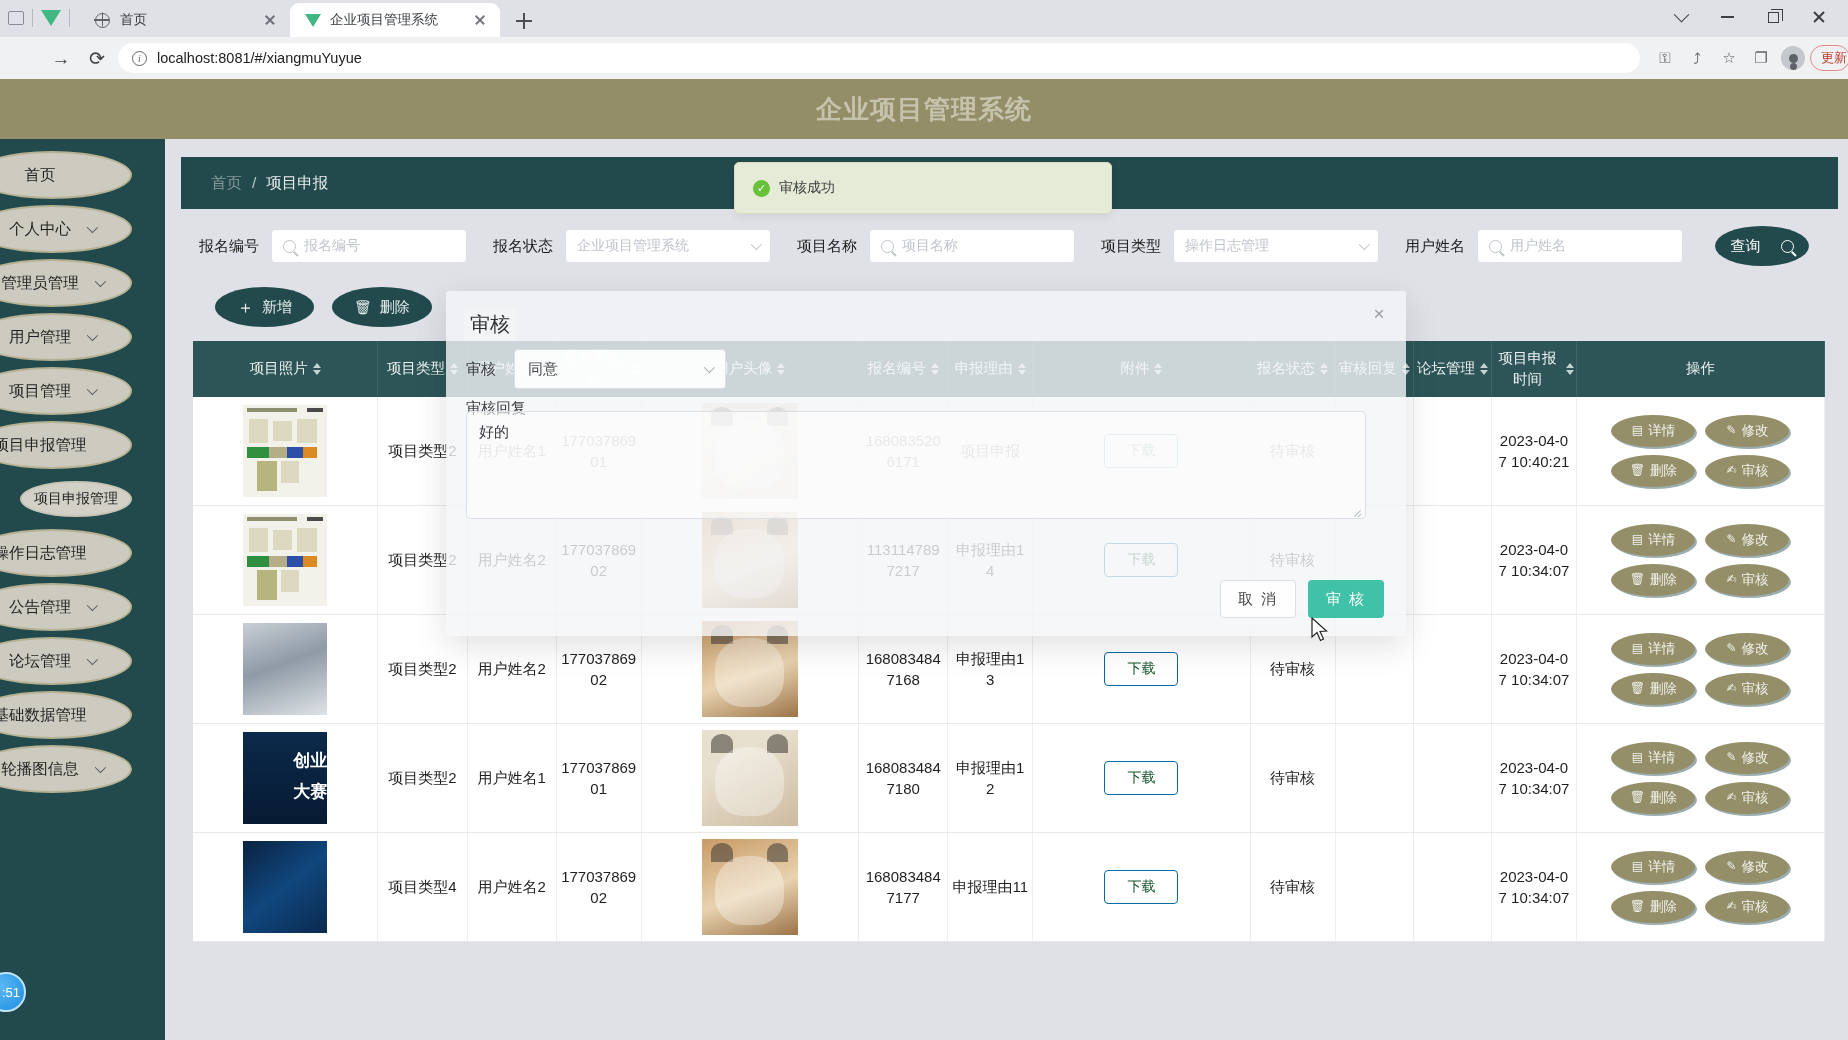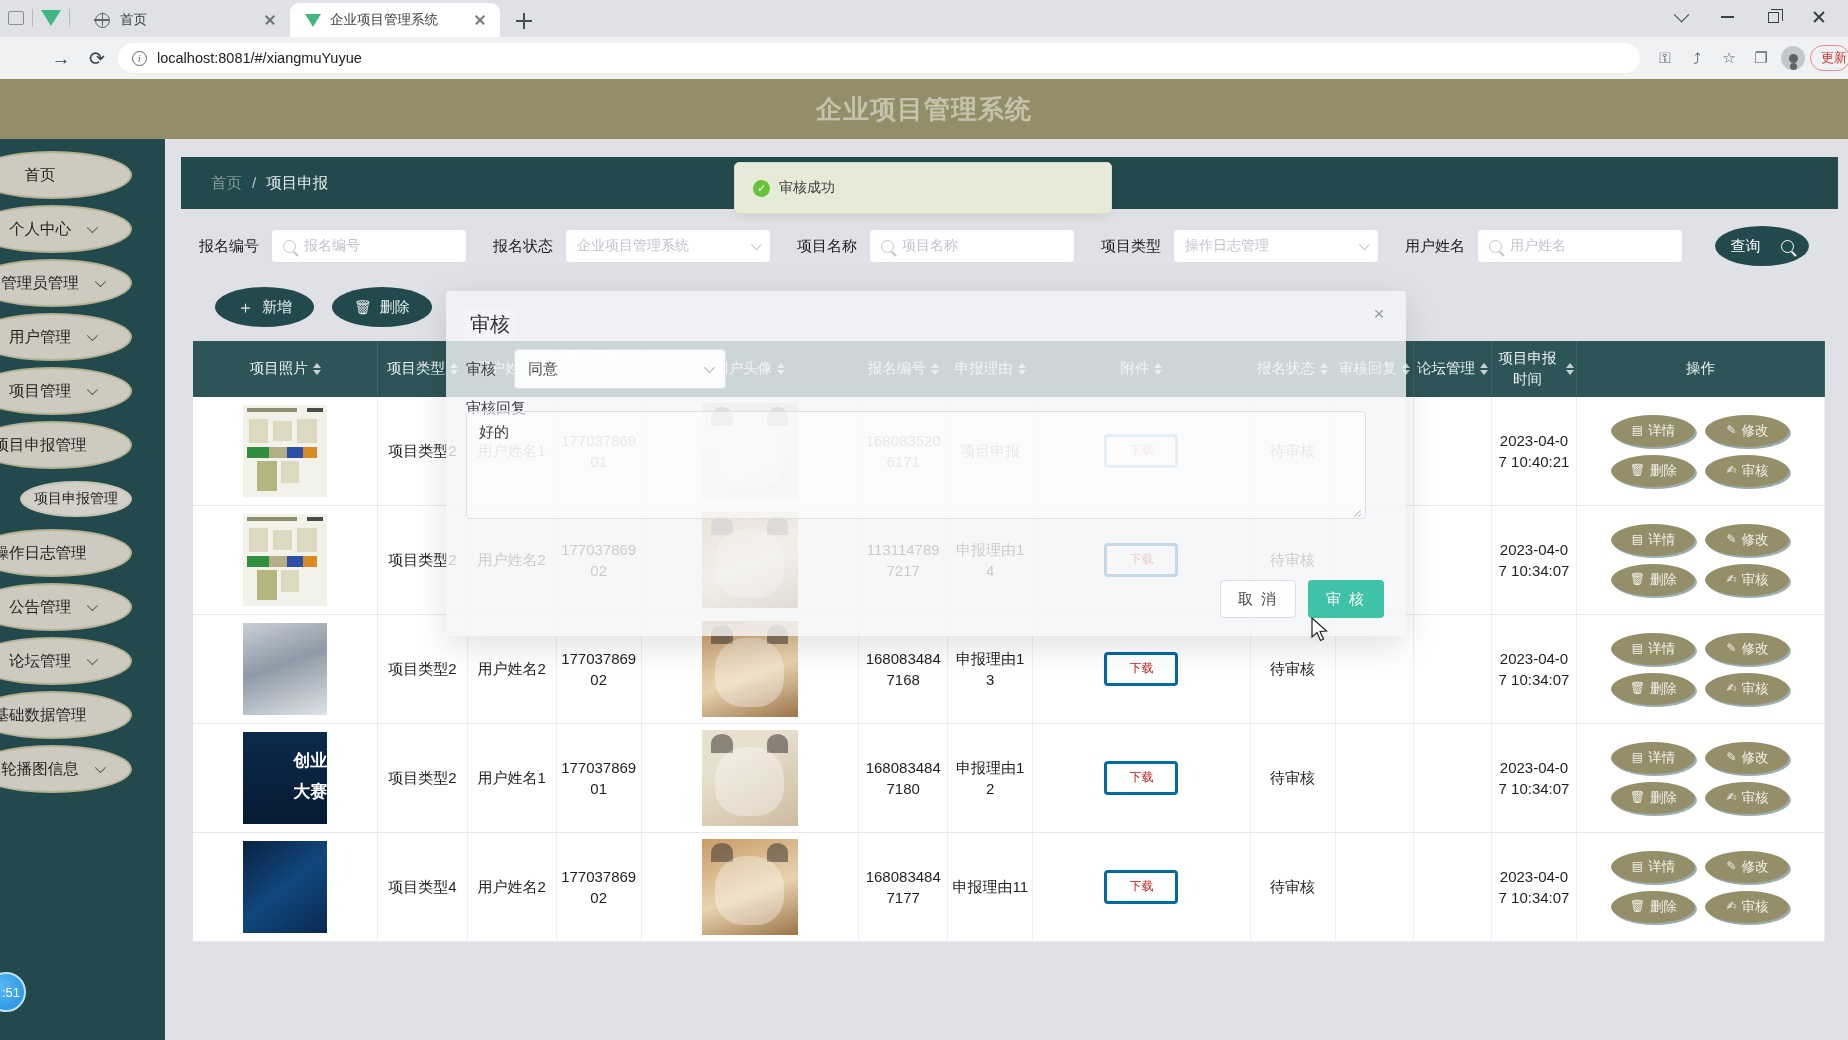--- a/index.html
+++ b/index.html
@@ -194,22 +194,22 @@
   .sorter i.dn { border-top:5px solid #c6d2d2; }
   table.grid tbody td {
     border-bottom: 1px solid #e6e8eb; border-right:1px solid #eceef0;
     font-size: 15px; color: #1f1f1f; text-align:center; vertical-align: middle;
     height: 108px; padding: 6px 4px; line-height: 1.42; word-break: break-all;
   }
   .cell-img { width: 84px; height: 92px; margin: 0 auto; display:block; }
   .cell-avatar { width: 96px; height: 96px; margin: 0 auto; display:block; }
   .btn-dl {
     display:inline-flex;align-items:center;justify-content:center;
-    width: 74px;height:34px;border:3px solid #0369a1;border-radius:4px;
-    background:#fff;font-size:12px;color:#b91c1c;
+    width: 74px;height:34px;border:1px solid #0369a1;border-radius:4px;
+    background:#fff;font-size:14px;color:#14532d;
   }
   .ops { display:flex;flex-wrap:wrap;justify-content:center;gap:8px 10px; }
   .btn-op {
     height: 32px; min-width: 84px; border-radius: 50%;
     background:#948f69; color:#f2f2ec; font-size:13.5px;
     display:flex;align-items:center;justify-content:center;gap:5px;
     box-shadow: 2px 2px 0 rgba(34,73,75,.45);
   }
   .modal {
     position:absolute; left: 446px; top: 212px; width: 960px; height: 345px;

